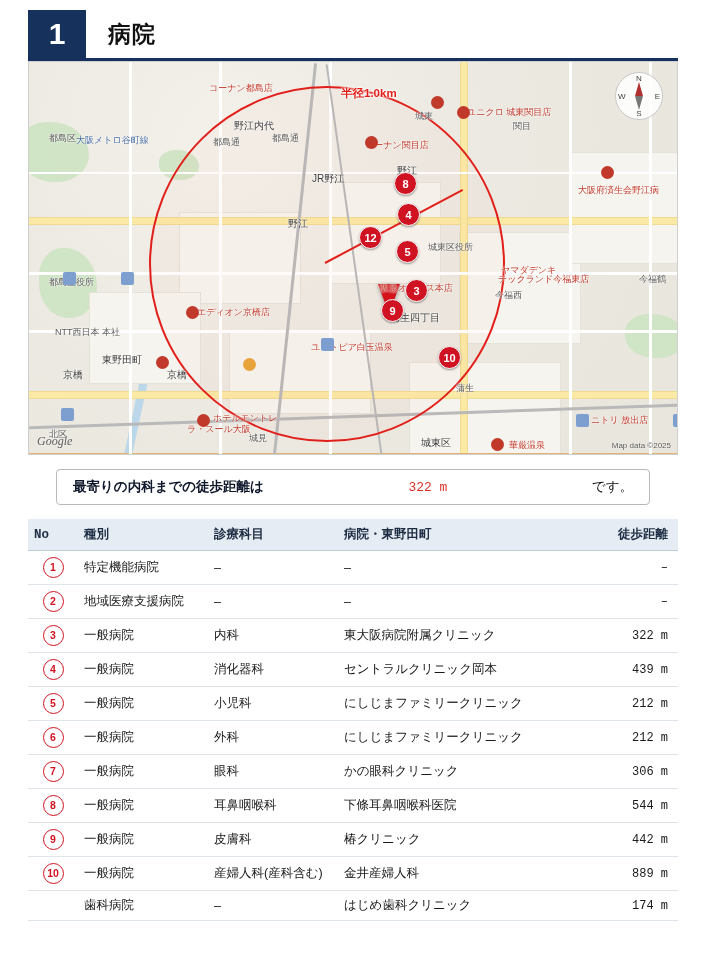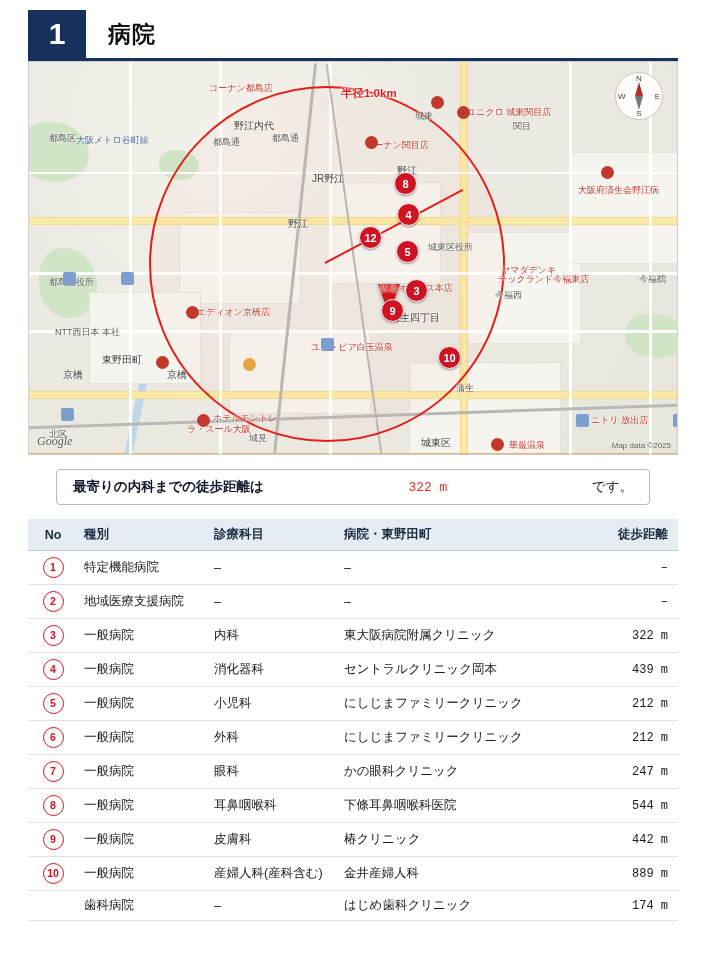--- a/index.html
+++ b/index.html
@@ -260,21 +260,21 @@
   }
   thead th {
     background: #e6ecf3;
     color: #1c2c42;
     font-weight: bold;
     text-align: left;
     padding: 7px 6px;
     border-bottom: 1px solid #c3cdd8;
     font-size: 12.5px;
   }
-  thead th.num { width: 38px; text-align: center; }
+  thead th.num { width: 38px; text-align: left; font-family: Liberation Mono, monospace; }
   thead th.type { width: 118px; }
   thead th.dept { width: 118px; }
   thead th.name { }
   thead th.dist { width: 74px; text-align: right; padding-right: 10px; }
 
   tbody td {
     padding: 6px 6px;
     border-bottom: 1px solid #dfe4ea;
     color: #1a1a1a;
     vertical-align: middle;
@@ -485,21 +485,21 @@
             <td>一般病院</td>
             <td>外科</td>
             <td>にしじまファミリークリニック</td>
             <td class="dist">212 m</td>
           </tr>
           <tr>
             <td class="num"><span class="badge">7</span></td>
             <td>一般病院</td>
             <td>眼科</td>
             <td>かの眼科クリニック</td>
-            <td class="dist">247 m</td>
+            <td class="dist">306 m</td>
           </tr>
           <tr>
             <td class="num"><span class="badge">8</span></td>
             <td>一般病院</td>
             <td>耳鼻咽喉科</td>
             <td>下條耳鼻咽喉科医院</td>
             <td class="dist">544 m</td>
           </tr>
           <tr>
             <td class="num"><span class="badge">9</span></td>

